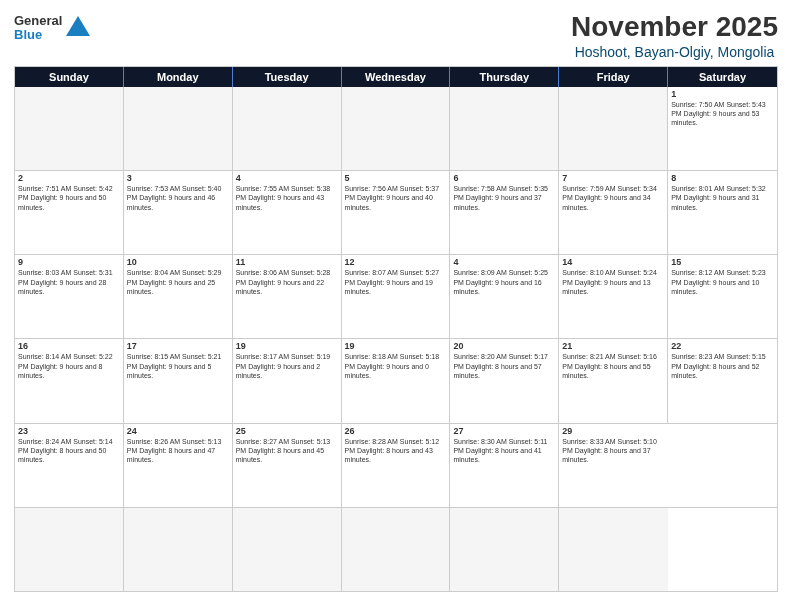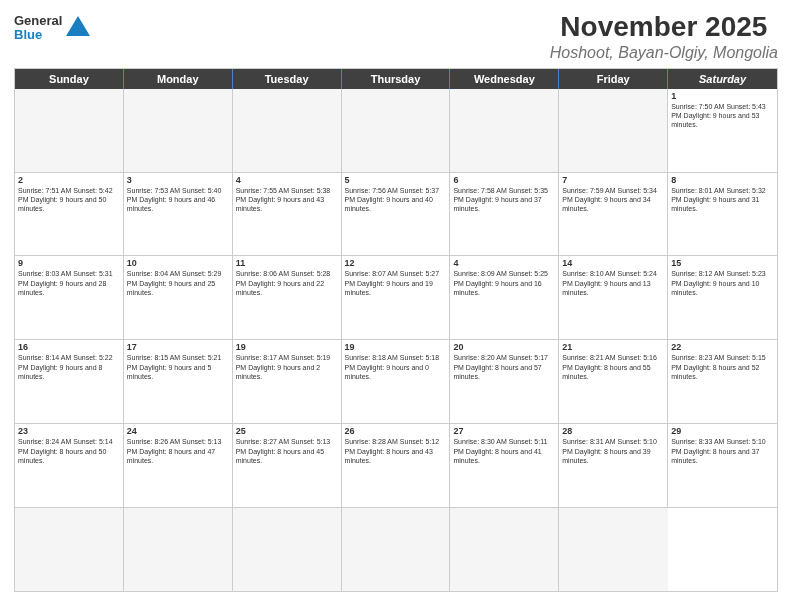--- a/index.html
+++ b/index.html
@@ -42,44 +42,43 @@
     .title-area {
       text-align: center;
     }
     .main-title {
       font-size: 28px;
       font-weight: bold;
       color: #333;
       line-height: 1.2;
     }
     .sub-title {
-      font-size: 16px;
-      color: #737373;
-      font-style: italic;
+      font-size: 14px;
+      color: #0c4a6e;
     }
     .calendar {
       flex: 1;
       display: flex;
       flex-direction: column;
       border: 1px solid #ccc;
     }
     .cal-header {
       display: grid;
       grid-template-columns: repeat(7, 1fr);
-      background: #404040;
+      background: #0f172a;
     }
     .cal-header-cell {
       color: #fff;
       font-size: 11px;
       font-weight: bold;
       text-align: center;
       padding: 4px 2px;
       border-right: 1px solid #4a7fd4;
     }
-    .cal-header-cell:last-child { border-right: none; font-style: italic; }
+    .cal-header-cell:last-child { border-right: none; }
     .cal-body {
       flex: 1;
       display: flex;
       flex-direction: column;
     }
     .cal-row {
       display: grid;
       grid-template-columns: repeat(7, 1fr);
       flex: 1;
       border-bottom: 1px solid #ccc;
@@ -126,22 +125,22 @@
       <div class="main-title">November 2025</div>
       <div class="sub-title">Hoshoot, Bayan-Olgiy, Mongolia</div>
     </div>
   </div>
 
   <div class="calendar">
     <div class="cal-header" id="cal-header">
         <div class="cal-header-cell">Sunday</div>
         <div class="cal-header-cell">Monday</div>
         <div class="cal-header-cell">Tuesday</div>
+        <div class="cal-header-cell">Wednesday</div>
         <div class="cal-header-cell">Thursday</div>
-        <div class="cal-header-cell">Wednesday</div>
         <div class="cal-header-cell">Friday</div>
         <div class="cal-header-cell">Saturday</div>
       </div>
     <div class="cal-body" id="cal-body">
         <div class="cal-row">
           <div class="cal-cell empty"></div>
           <div class="cal-cell empty"></div>
           <div class="cal-cell empty"></div>
           <div class="cal-cell empty"></div>
           <div class="cal-cell empty"></div>
@@ -335,27 +334,20 @@
 Sunset: 5:12 PM
 Daylight: 8 hours
 and 43 minutes.</div>
           </div>
           <div class="cal-cell">
             <span class="day-num">27</span>
             <div class="cell-info">Sunrise: 8:30 AM
 Sunset: 5:11 PM
 Daylight: 8 hours
 and 41 minutes.</div>
-          </div>
-          <div class="cal-cell">
-            <span class="day-num">28</span>
-            <div class="cell-info">Sunrise: 8:31 AM
-Sunset: 5:10 PM
-Daylight: 8 hours
-and 39 minutes.</div>
           </div>
           <div class="cal-cell">
             <span class="day-num">29</span>
             <div class="cell-info">Sunrise: 8:33 AM
 Sunset: 5:10 PM
 Daylight: 8 hours
 and 37 minutes.</div>
           </div>
         </div>
         <div class="cal-row">

